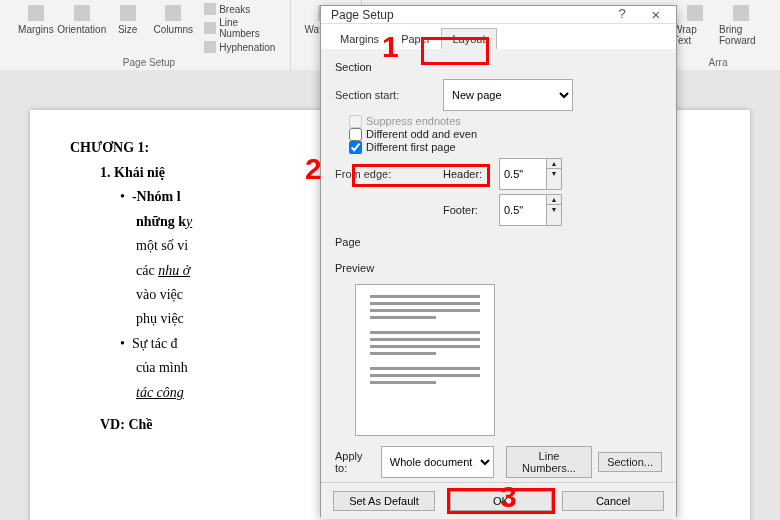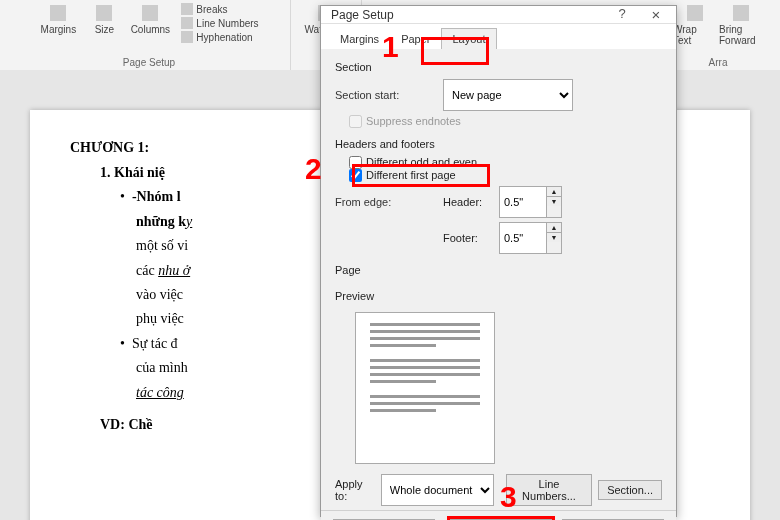--- a/index.html
+++ b/index.html
@@ -143,20 +143,24 @@
 
 <div class="ribbon-area">
   <div class="ribbon-group" style="width:270px;">
     <div class="ribbon-buttons">
       <div class="rbtn">
           <div class="ico"></div>
           <span>Margins</span>
         </div>
       <div class="rbtn">
           <div class="ico"></div>
+          <span>Orientation</span>
+        </div>
+      <div class="rbtn">
+          <div class="ico"></div>
           <span>Size</span>
         </div>
       <div class="rbtn">
           <div class="ico"></div>
           <span>Columns</span>
         </div>
       <div class="small-stack">
         <div class="small-item">
             <div class="ico"></div>
             <span>Breaks</span>
@@ -231,21 +235,20 @@
     <div class="section-label">Section</div>
     <div class="row">
       <span class="lbl">Section start:</span>
       <select class="dropdown"><option>New page</option></select>
     </div>
     <div class="chk disabled">
       <input type="checkbox" disabled="" style="">
       <span>Suppress endnotes</span>
     </div>
 
-    <div class="section-label" style="margin-top:10px;">Headers and footers</div>
     <div class="chk">
       <input type="checkbox" style="">
       <span>Different odd and even</span>
     </div>
     <div class="chk">
       <input type="checkbox" checked="" style="">
       <span>Different first page</span>
     </div>
     <div class="row" style="margin-top:4px;">
       <span class="lbl">From edge:</span>

